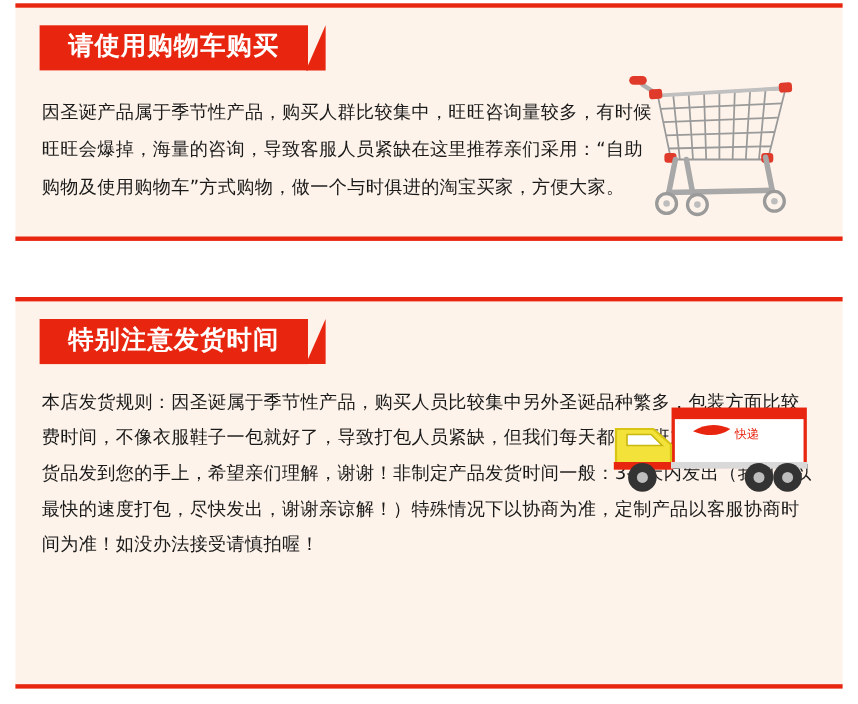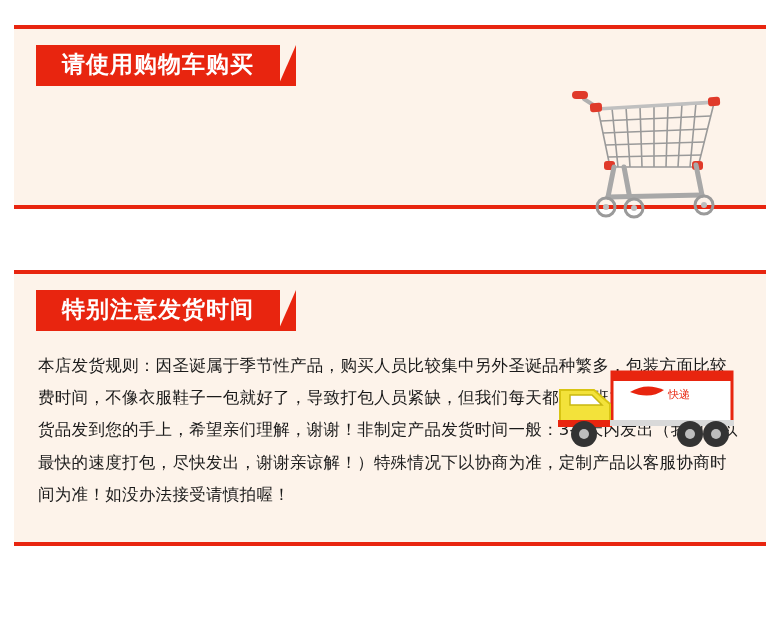--- a/index.html
+++ b/index.html
@@ -24,26 +24,26 @@
   .section {
     position: absolute;
     left: 14px;
     width: 752px;
     background: #fdf3ea;
     border-top: 4px solid #e8250f;
     border-bottom: 4px solid #e8250f;
     box-sizing: border-box;
   }
   .section.one {
-    top: 25px;
-    height: 184px;
+    top: 3px;
+    height: 216px;
   }
   .section.two {
     top: 270px;
-    height: 276px;
+    height: 356px;
   }
 
   
   .banner {
     position: absolute;
     top: 16px;
     left: 22px;
     background: #e8250f;
     color: #ffffff;
     font-size: 23px;
@@ -115,20 +115,23 @@
 <body>
 
 <div class="page">
 
   <div class="section one">
 
     <div class="banner-wrap">
       <div class="banner">请使用购物车购买</div>
     </div>
 
+    <div class="body-text">
+      <div class="para">因圣诞产品属于季节性产品，购买人群比较集中，旺旺咨询量较多，有时候旺旺会爆掉，海量的咨询，导致客服人员紧缺在这里推荐亲们采用：“自助购物及使用购物车”方式购物，做一个与时俱进的淘宝买家，方便大家。</div>
+    </div>
 
     <svg class="cart" viewBox="0 0 176 148">
 
       <g fill="none" stroke="#9a9a9a" stroke-width="1.6">
         <path d="M34 34 L150 28 L134 92 L46 92 Z"></path>
 
         <path d="M48 33 L54 92 M62 32 L66 92 M76 31 L78 92 M90 30 L90 92 M104 30 L102 92 M118 29 L114 92 M132 28 L126 92"></path>
 
         <path d="M36.5 46 L146.5 41 M39 58 L143 54 M41.5 70 L140 67 M44 82 L137 80"></path>
       </g>

